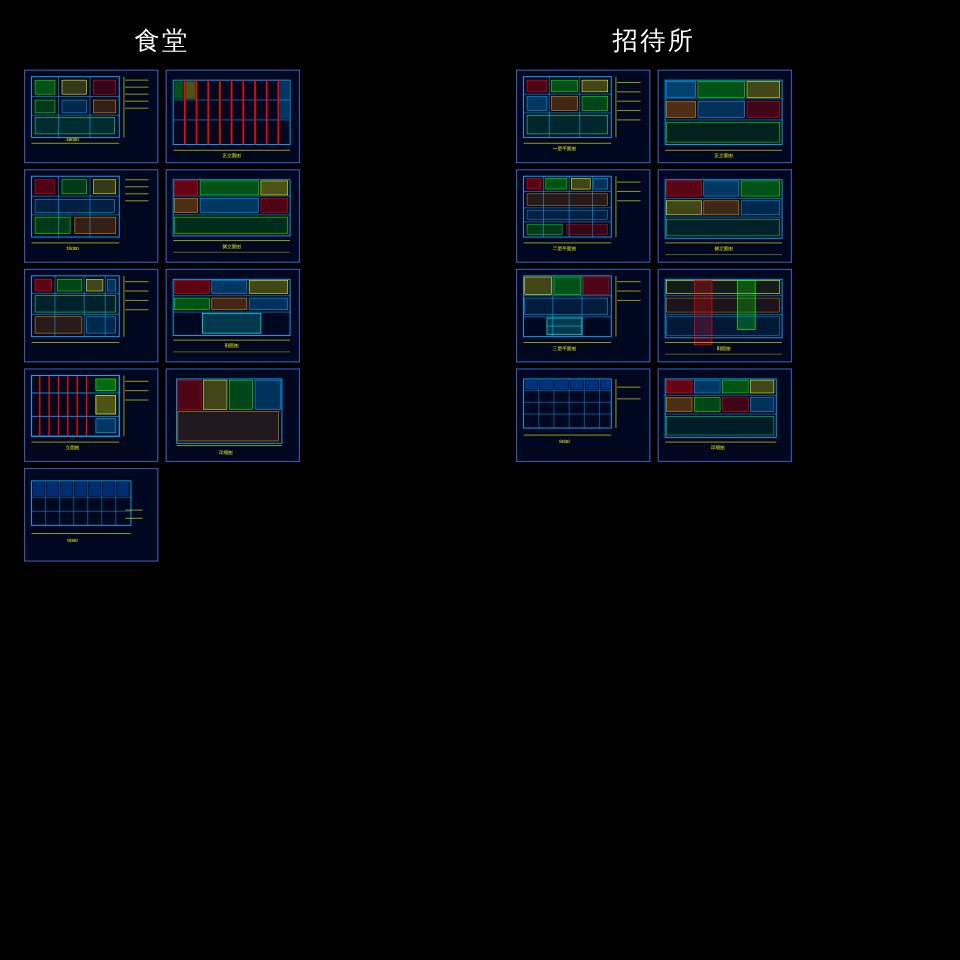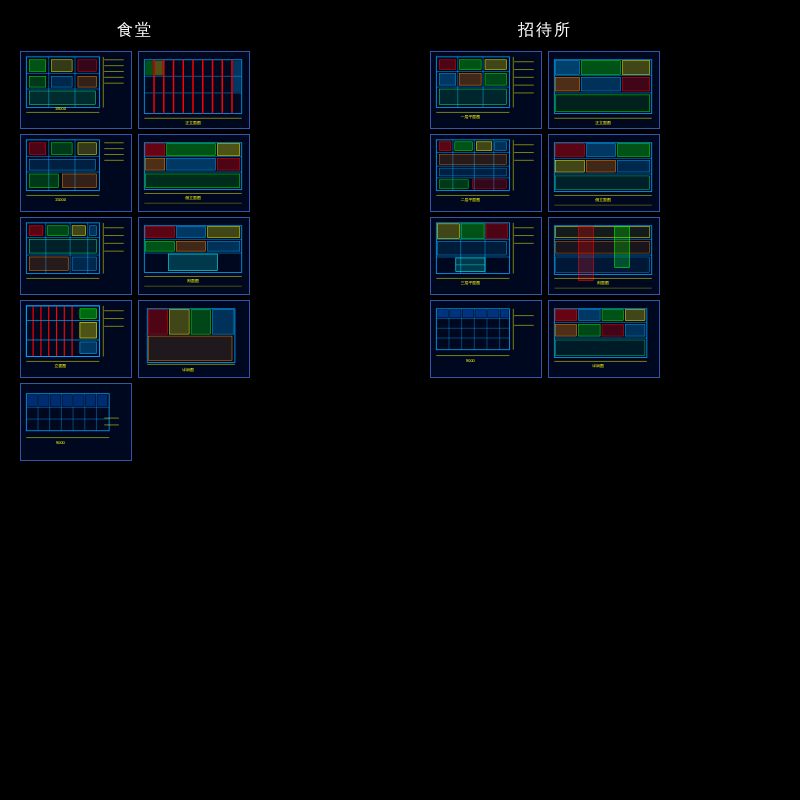--- a/index.html
+++ b/index.html
@@ -20,21 +20,21 @@
       align-items: flex-start;
       padding: 20px 10px;
     }
     .section {
       display: flex;
       flex-direction: column;
       align-items: center;
     }
     .section-title {
       color: #fff;
-      font-size: 16px;
+      font-size: 21px;
       margin-bottom: 10px;
       font-family: '微软雅黑', sans-serif;
       letter-spacing: 2px;
     }
     .section-grid {
       display: flex;
       flex-direction: row;
       gap: 6px;
       align-items: flex-start;
     }

